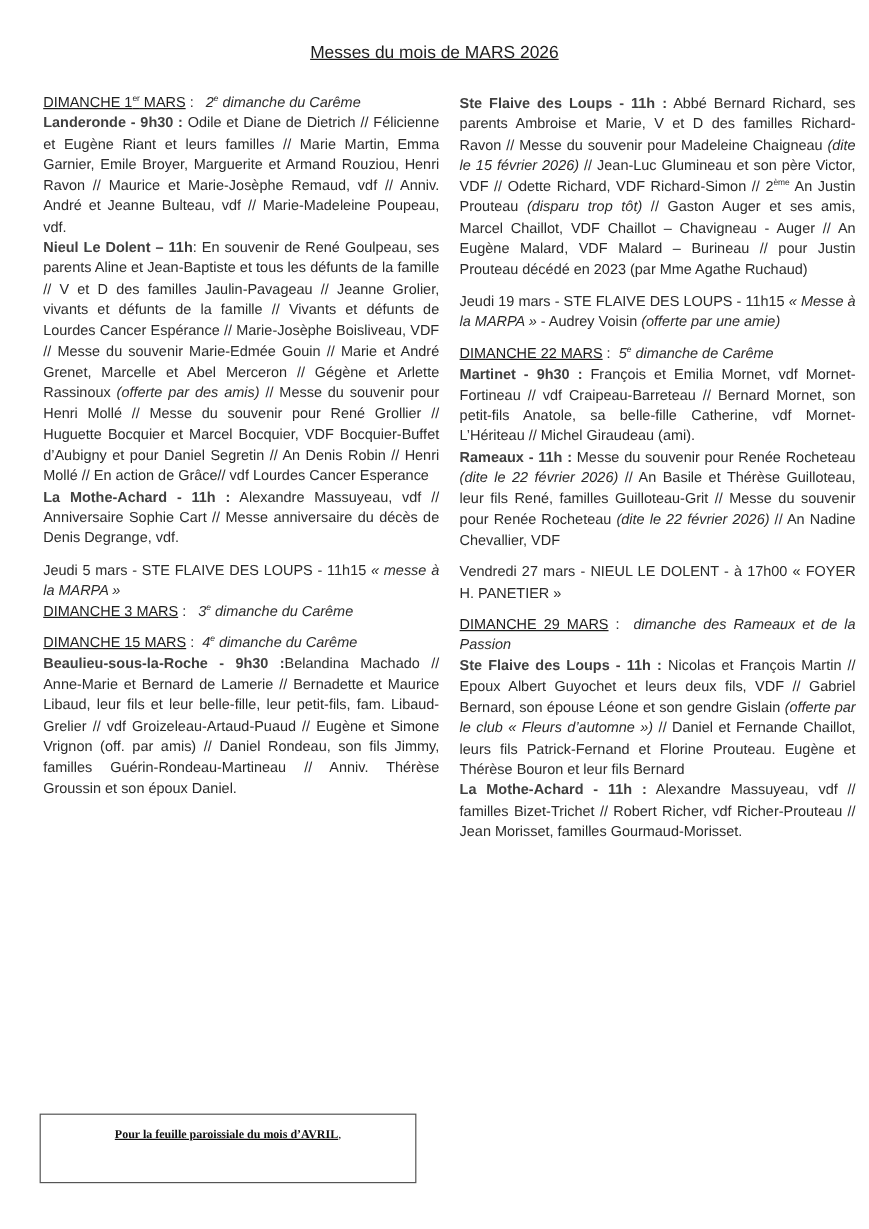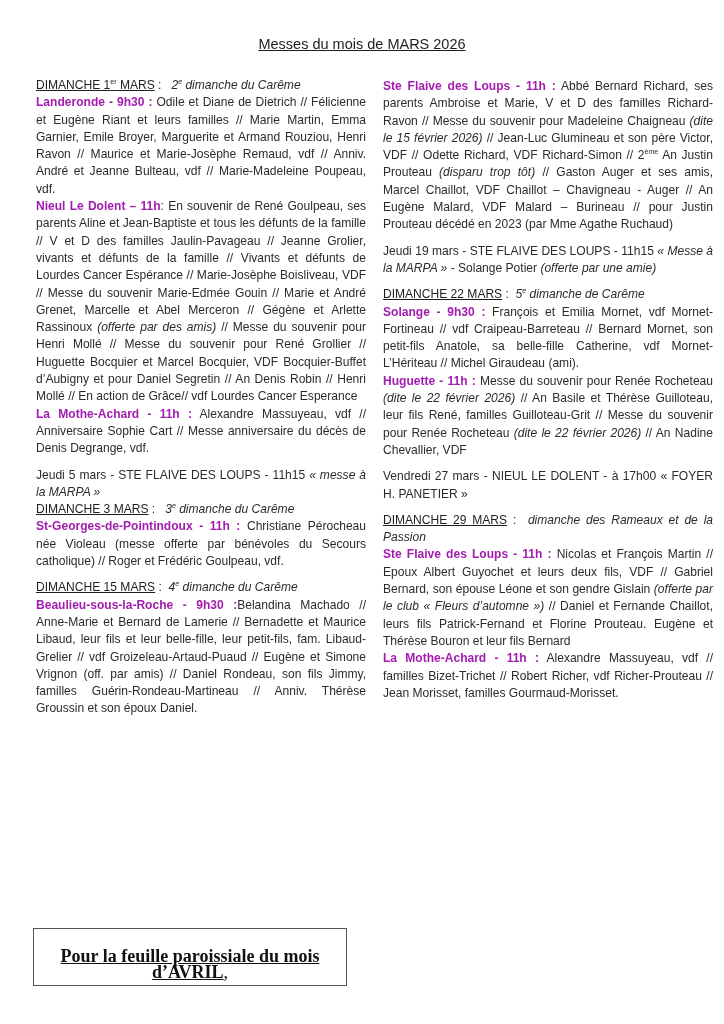--- a/index.html
+++ b/index.html
@@ -8,27 +8,27 @@
   .title { position: absolute; top: 36px; left: 0; width: 724px; text-align: center;
            font-size: 14.5px; text-decoration: underline; color: #1e1e1e; }
   .col { position: absolute; top: 77px; width: 330px; font-size: 12.05px;
          line-height: 17.3px; text-align: justify; }
   .col.left { left: 36px; }
   .col.right { left: 383px; top: 78px; }
   .block { margin: 0; }
   .block.gap { margin-top: 9px; }
   .hd-date { text-decoration: underline; color: #1e1e1e; }
   .hd-sub { font-style: italic; }
-  .loc { color: #a21caf; font-weight: 600; }
+  .loc { color: #404040; font-weight: 600; }
   .it { font-style: italic; }
   sup { font-size: 7px; line-height: 0; }
   .note { position: absolute; left: 33px; top: 928px; width: 314px; height: 58px;
           border: 1.5px solid #555; box-sizing: border-box;
-          font-family: "Liberation Serif", serif; font-size: 18px; line-height: 15.5px;
-          text-align: center; color: #111; padding-top: 20px; }
+          font-family: "Liberation Serif", serif; font-size: 10px; line-height: 15.5px;
+          text-align: center; color: #111; padding-top: 9px; }
   .note b { text-decoration: underline; }
 </style>
 </head>
 <body>
 
 <div class="title">Messes du mois de MARS 2026</div>
 
 <div class="col left">
   <p class="block">
     <span class="hd-date"><span>DIMANCHE 1</span><sup>er</sup><span> MARS</span></span><span> :</span>&nbsp;&nbsp;
@@ -37,40 +37,39 @@
   <p class="block"><span class="loc">Landeronde - 9h30 :</span><span> Odile et Diane de Dietrich // Félicienne et Eugène Riant et leurs familles // Marie Martin, Emma Garnier, Emile Broyer, Marguerite et Armand Rouziou, Henri Ravon // Maurice et Marie-Josèphe Remaud, vdf // Anniv. André et Jeanne Bulteau, vdf // Marie-Madeleine Poupeau, vdf.</span></p>
   <p class="block"><span class="loc">Nieul Le Dolent – 11h</span><span>: En souvenir de René Goulpeau, ses parents Aline et Jean-Baptiste et tous les défunts de la famille // V et D des familles Jaulin-Pavageau // Jeanne Grolier, vivants et défunts de la famille // Vivants et défunts de Lourdes Cancer Espérance // Marie-Josèphe Boisliveau, VDF // Messe du souvenir Marie-Edmée Gouin // Marie et André Grenet, Marcelle et Abel Merceron // Gégène et Arlette Rassinoux </span><span class="it">(offerte par des amis)</span><span> // Messe du souvenir pour Henri Mollé // Messe du souvenir pour René Grollier // Huguette Bocquier et Marcel Bocquier, VDF Bocquier-Buffet d’Aubigny et pour Daniel Segretin // An Denis Robin // Henri Mollé // En action de Grâce// vdf Lourdes Cancer Esperance</span></p>
   <p class="block"><span class="loc">La Mothe-Achard - 11h :</span><span> Alexandre Massuyeau, vdf // Anniversaire Sophie Cart // Messe anniversaire du décès de Denis Degrange, vdf.</span></p>
 
   <p class="block gap"><span>Jeudi 5 mars - STE FLAIVE DES LOUPS - 11h15 </span><span class="it">« messe à la MARPA »</span></p>
 
   <p class="block">
     <span class="hd-date">DIMANCHE 3 MARS</span><span> :</span>&nbsp;&nbsp;
     <span class="hd-sub"><span>3</span><sup>e</sup><span> dimanche du Carême</span></span>
   </p>
-  <p class="block"><span class="loc">St-Georges-de-Pointindoux - 11h :</span><span> Christiane Pérocheau née Violeau (messe offerte par bénévoles du Secours catholique) // Roger et Frédéric Goulpeau, vdf.</span></p>
 
   <p class="block gap">
     <span class="hd-date">DIMANCHE 15 MARS</span><span> :</span>&nbsp;
     <span class="hd-sub"><span>4</span><sup>e</sup><span> dimanche du Carême</span></span>
   </p>
   <p class="block"><span class="loc">Beaulieu-sous-la-Roche - 9h30 :</span><span>Belandina Machado // Anne-Marie et Bernard de Lamerie // Bernadette et Maurice Libaud, leur fils et leur belle-fille, leur petit-fils, fam. Libaud-Grelier // vdf Groizeleau-Artaud-Puaud // Eugène et Simone Vrignon (off. par amis) // Daniel Rondeau, son fils Jimmy, familles Guérin-Rondeau-Martineau // Anniv. Thérèse Groussin et son époux Daniel.</span></p>
 </div>
 
 <div class="col right">
   <p class="block"><span class="loc">Ste Flaive des Loups - 11h :</span><span> Abbé Bernard Richard, ses parents Ambroise et Marie, V et D des familles Richard-Ravon // Messe du souvenir pour Madeleine Chaigneau </span><span class="it">(dite le 15 février 2026)</span><span> // Jean-Luc Glumineau et son père Victor, VDF // Odette Richard, VDF Richard-Simon // 2</span><sup>ème</sup><span> An Justin Prouteau </span><span class="it">(disparu trop tôt)</span><span> // Gaston Auger et ses amis, Marcel Chaillot, VDF Chaillot – Chavigneau - Auger // An Eugène Malard, VDF Malard – Burineau // pour Justin Prouteau décédé en 2023 (par Mme Agathe Ruchaud)</span></p>
 
-  <p class="block gap"><span>Jeudi 19 mars - STE FLAIVE DES LOUPS - 11h15 </span><span class="it">« Messe à la MARPA »</span><span> - Solange Potier </span><span class="it">(offerte par une amie)</span></p>
+  <p class="block gap"><span>Jeudi 19 mars - STE FLAIVE DES LOUPS - 11h15 </span><span class="it">« Messe à la MARPA »</span><span> - Audrey Voisin </span><span class="it">(offerte par une amie)</span></p>
 
   <p class="block gap">
     <span class="hd-date">DIMANCHE 22 MARS</span><span> :</span>&nbsp;
     <span class="hd-sub"><span>5</span><sup>e</sup><span> dimanche de Carême</span></span>
   </p>
-  <p class="block"><span class="loc">Solange - 9h30 :</span><span> François et Emilia Mornet, vdf Mornet-Fortineau // vdf Craipeau-Barreteau // Bernard Mornet, son petit-fils Anatole, sa belle-fille Catherine, vdf Mornet-L’Hériteau // Michel Giraudeau (ami).</span></p>
-  <p class="block"><span class="loc">Huguette - 11h :</span><span> Messe du souvenir pour Renée Rocheteau </span><span class="it">(dite le 22 février 2026)</span><span> // An Basile et Thérèse Guilloteau, leur fils René, familles Guilloteau-Grit // Messe du souvenir pour Renée Rocheteau </span><span class="it">(dite le 22 février 2026)</span><span> // An Nadine Chevallier, VDF</span></p>
+  <p class="block"><span class="loc">Martinet - 9h30 :</span><span> François et Emilia Mornet, vdf Mornet-Fortineau // vdf Craipeau-Barreteau // Bernard Mornet, son petit-fils Anatole, sa belle-fille Catherine, vdf Mornet-L’Hériteau // Michel Giraudeau (ami).</span></p>
+  <p class="block"><span class="loc">Rameaux - 11h :</span><span> Messe du souvenir pour Renée Rocheteau </span><span class="it">(dite le 22 février 2026)</span><span> // An Basile et Thérèse Guilloteau, leur fils René, familles Guilloteau-Grit // Messe du souvenir pour Renée Rocheteau </span><span class="it">(dite le 22 février 2026)</span><span> // An Nadine Chevallier, VDF</span></p>
 
   <p class="block gap"><span>Vendredi 27 mars - NIEUL LE DOLENT - à 17h00 « FOYER H. PANETIER »</span></p>
 
   <p class="block gap">
     <span class="hd-date">DIMANCHE 29 MARS</span><span> :</span>&nbsp;
     <span class="hd-sub">dimanche des Rameaux et de la Passion</span>
   </p>
   <p class="block"><span class="loc">Ste Flaive des Loups - 11h :</span><span> Nicolas et François Martin // Epoux Albert Guyochet et leurs deux fils, VDF // Gabriel Bernard, son épouse Léone et son gendre Gislain </span><span class="it">(offerte par le club « Fleurs d’automne »)</span><span> // Daniel et Fernande Chaillot, leurs fils Patrick-Fernand et Florine Prouteau. Eugène et Thérèse Bouron et leur fils Bernard</span></p>
   <p class="block"><span class="loc">La Mothe-Achard - 11h :</span><span> Alexandre Massuyeau, vdf // familles Bizet-Trichet // Robert Richer, vdf Richer-Prouteau // Jean Morisset, familles Gourmaud-Morisset.</span></p>
 </div>

